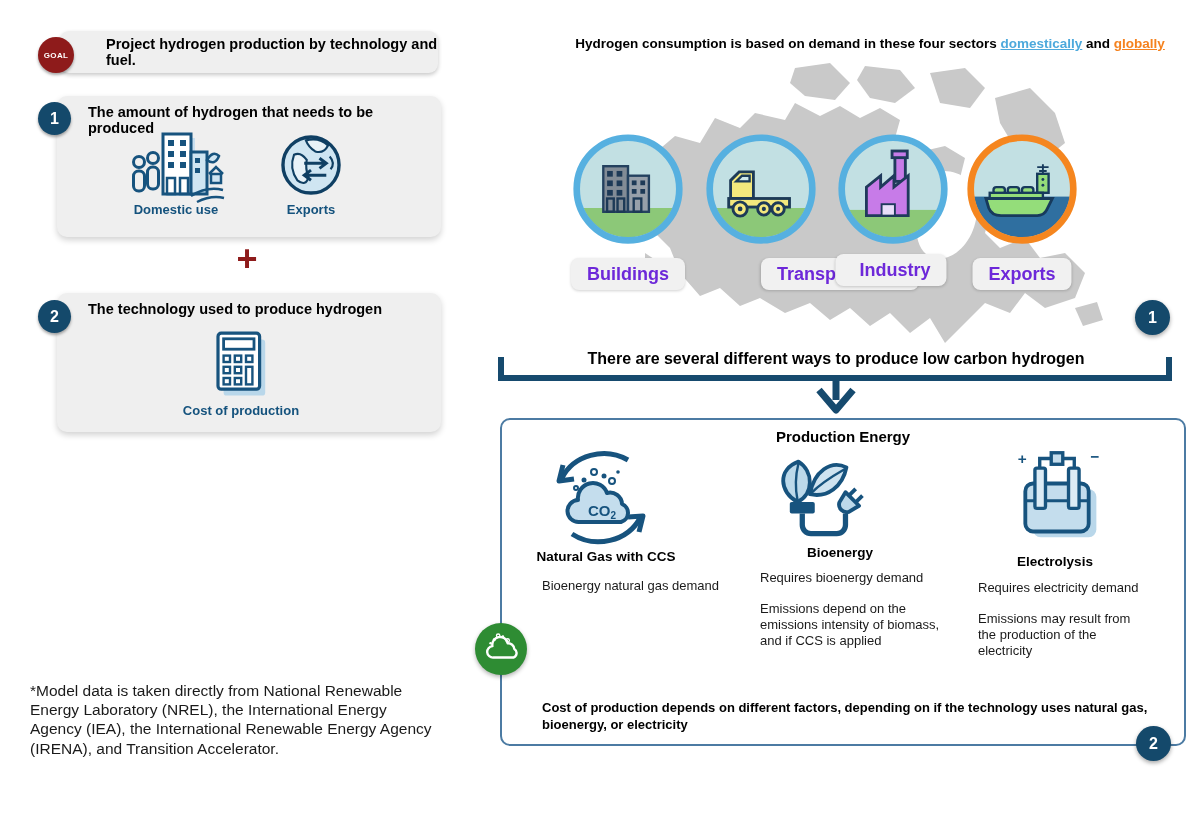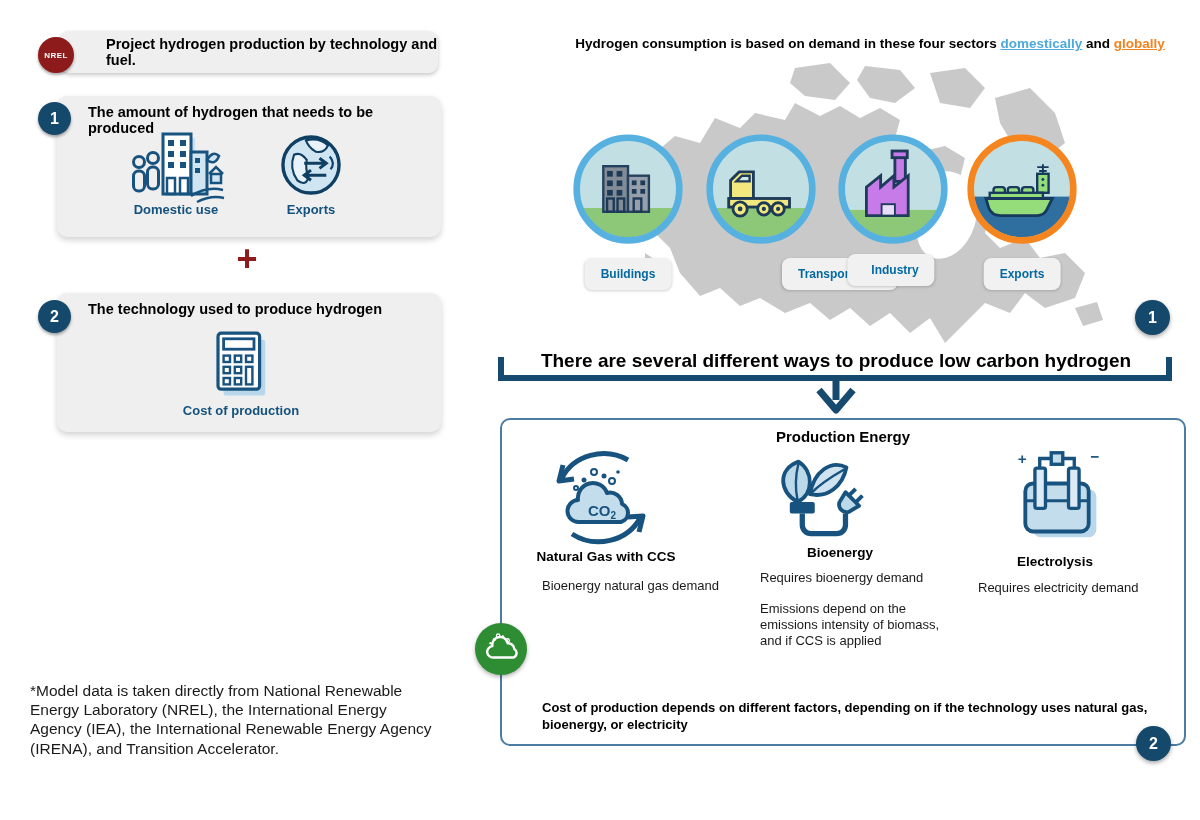--- a/index.html
+++ b/index.html
@@ -68,40 +68,40 @@
   .sec-buildings { left:571px; top:132px; }
   .sec-transport { left:704px; top:132px; }
   .sec-industry  { left:836px; top:132px; }
   .sec-exports   { left:965px; top:132px; }
 
   .sector-label {
     top:258px; height:32px; transform:translateX(-50%);
     background:#f1f1f1; border-radius:8px;
     box-shadow:0 1px 3px rgba(0,0,0,.18);
     display:flex; align-items:center; justify-content:center;
-    padding:0 16px; font-weight:bold; font-size:12px; color:#0369a1;
+    padding:0 16px; font-weight:bold; font-size:18px; color:#6d28d9;
     white-space:nowrap;
   }
   .slbl-buildings { left:628px; }
   .slbl-transport { left:804px;margin-left:36px; }
   .slbl-industry  { left:891px; top:254px;padding-left:24px; }
   .slbl-exports   { left:1022px; }
 
   .step-badge {
     width:35px; height:35px; border-radius:50%;
     background:#14496b; color:#fff; font-weight:bold; font-size:16px;
     display:flex; align-items:center; justify-content:center;
     box-shadow:0 2px 4px rgba(0,0,0,.35);
   }
   .badge-1 { left:1135px; top:300px; }
   .badge-2 { left:1136px; top:726px; }
 
   .bridge-text {
     left:500px; top:350px; width:672px; text-align:center;
-    font-weight:bold; font-size:19px; color:#000;
+    font-weight:bold; font-size:16px; color:#000;
   }
   .bracket-svg { left:497px; top:354px; }
   .arrow-svg  { left:806px; top:378px; }
 
   .pm-box {
     left:500px; top:418px; width:686px; height:328px;
     background:#fff; border:2px solid #4c7ba3; border-radius:10px;
   }
   .pm-title {
     left:500px; top:428px; width:686px; text-align:center;
@@ -129,21 +129,21 @@
     display:flex; align-items:center; justify-content:center;
   }
 </style>
 </head>
 <body>
 
 <div class="abs goal-pill">
   <span>Project hydrogen production by technology and fuel.</span>
 </div>
 <div class="abs goal-badge">
-  <span>NREL</span>
+  <span>GOAL</span>
 </div>
 
 <div class="abs panel panel-1"></div>
 <div class="abs num-badge num-1">
   <span>1</span>
 </div>
 <div class="abs panel-heading heading-1">The amount of hydrogen that needs to be produced</div>
 
 <svg class="abs" style="left:125px; top:126px;" width="100" height="78" viewBox="0 0 100 78">
   <rect x="42" y="12" width="28" height="58" fill="#c7dff0"></rect>
@@ -379,20 +379,21 @@
 
 <div class="abs m-col m-col-1">
   <p>Bioenergy natural gas demand</p>
 </div>
 <div class="abs m-col m-col-2">
   <p>Requires bioenergy demand</p>
   <p>Emissions depend on the emissions intensity of biomass, and if CCS is applied</p>
 </div>
 <div class="abs m-col m-col-3">
   <p>Requires electricity demand</p>
+  <p>Emissions may result from the production of the electricity</p>
 </div>
 
 <div class="abs cost-note">Cost of production depends on different factors, depending on if the technology uses natural gas, bioenergy, or electricity</div>
 
 <div class="abs green-circle">
   <svg width="38" height="38" viewBox="0 0 40 40">
     <path d="M12,29 a6,6 0 0 1 -1,-12 a8,8 0 0 1 16,-3 a6.5,6.5 0 0 1 7,6 a5,5 0 0 1 -1,9 Z" fill="none" stroke="#ffffff" stroke-width="2.5" stroke-linejoin="round"></path>
     <circle cx="13" cy="10" r="1.6" fill="#ffffff"></circle>
     <circle cx="22" cy="7" r="1.4" fill="#ffffff"></circle>
     <circle cx="17" cy="6" r="1.8" fill="none" stroke="#ffffff" stroke-width="1.4"></circle>

